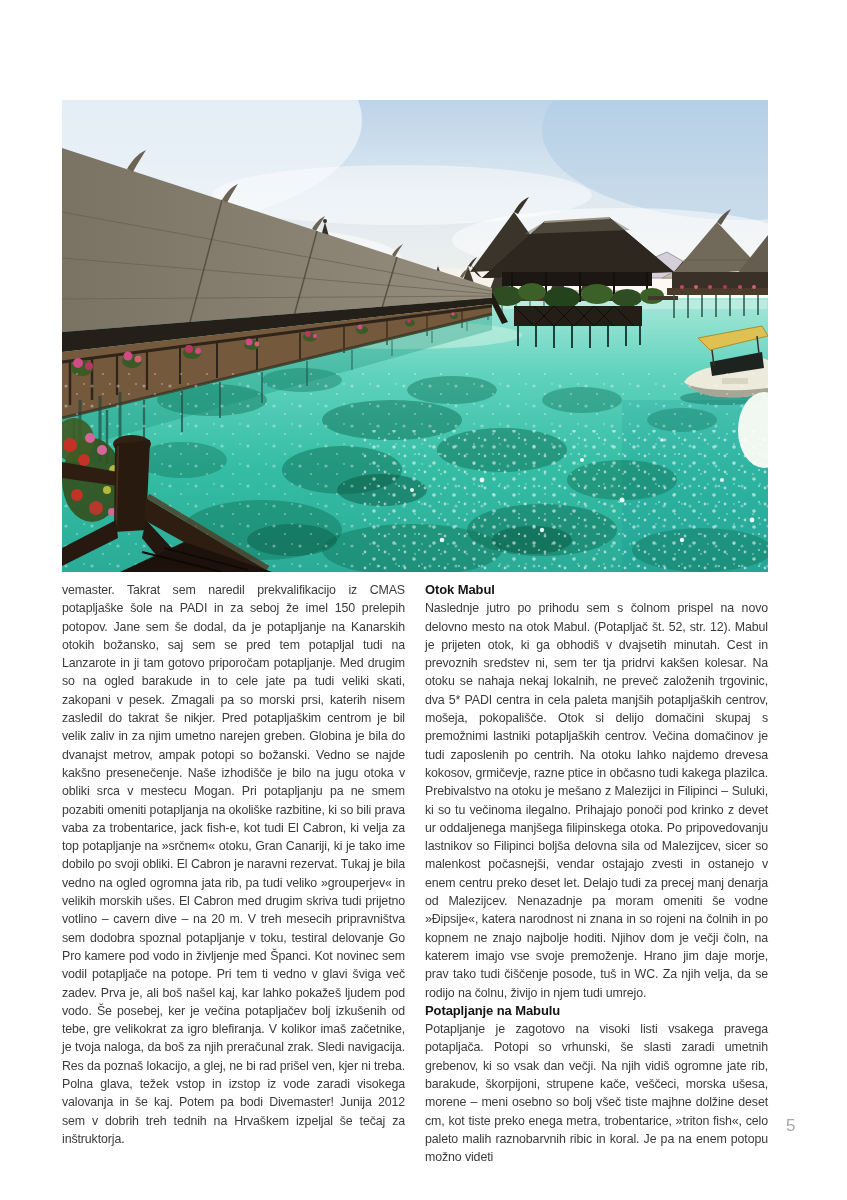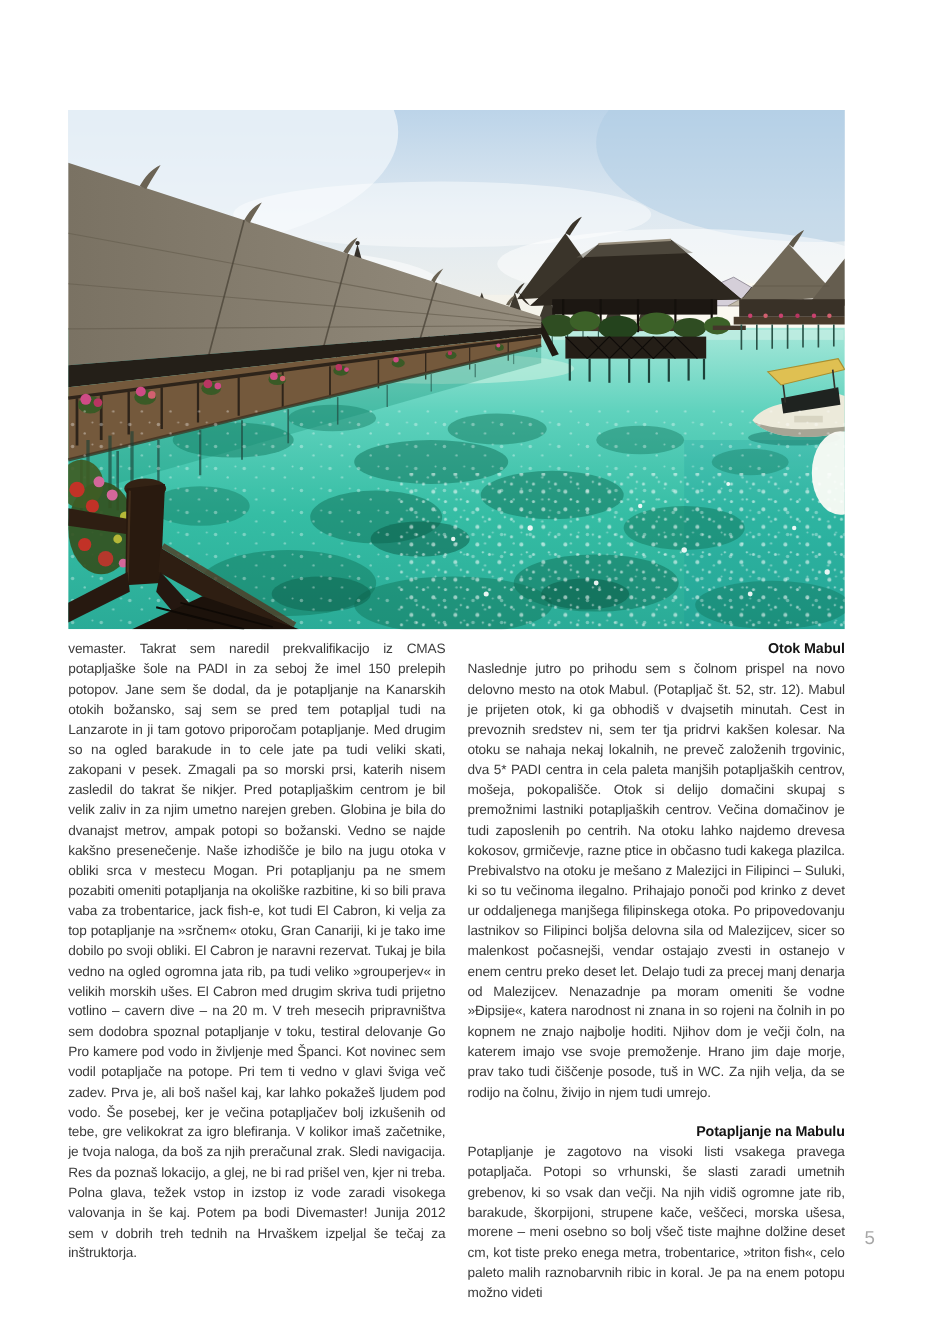--- a/index.html
+++ b/index.html
@@ -10,23 +10,23 @@
   .photo { position:absolute; left:62px; top:100px; width:706px; height:472px; }
   .photo svg { display:block; width:100%; height:100%; }
   .columns { position:absolute; left:62px; top:581px; width:706px; display:flex; gap:20px; }
   .col {
     width:343px; color:#3b3b3b; font-size:12.4px; line-height:18.3px;
     text-align:justify; letter-spacing:-0.12px;
   }
   .col p { margin:0; }
   .sec-heading {
     margin:0; font-size:13px; line-height:18.3px; font-weight:bold;
-    color:#141414; letter-spacing:-0.1px; text-align:right;
+    color:#141414; letter-spacing:-0.1px; text-align:left;
   }
-  .section + .section { margin-top:18px; }
+  .section + .section { }
   .page-number {
     position:absolute; left:786px; top:1116px; font-size:17px;
     color:#a8a8a8; line-height:20px;
   }
 </style>
 </head>
 <body>
 
 <div class="page">
 

